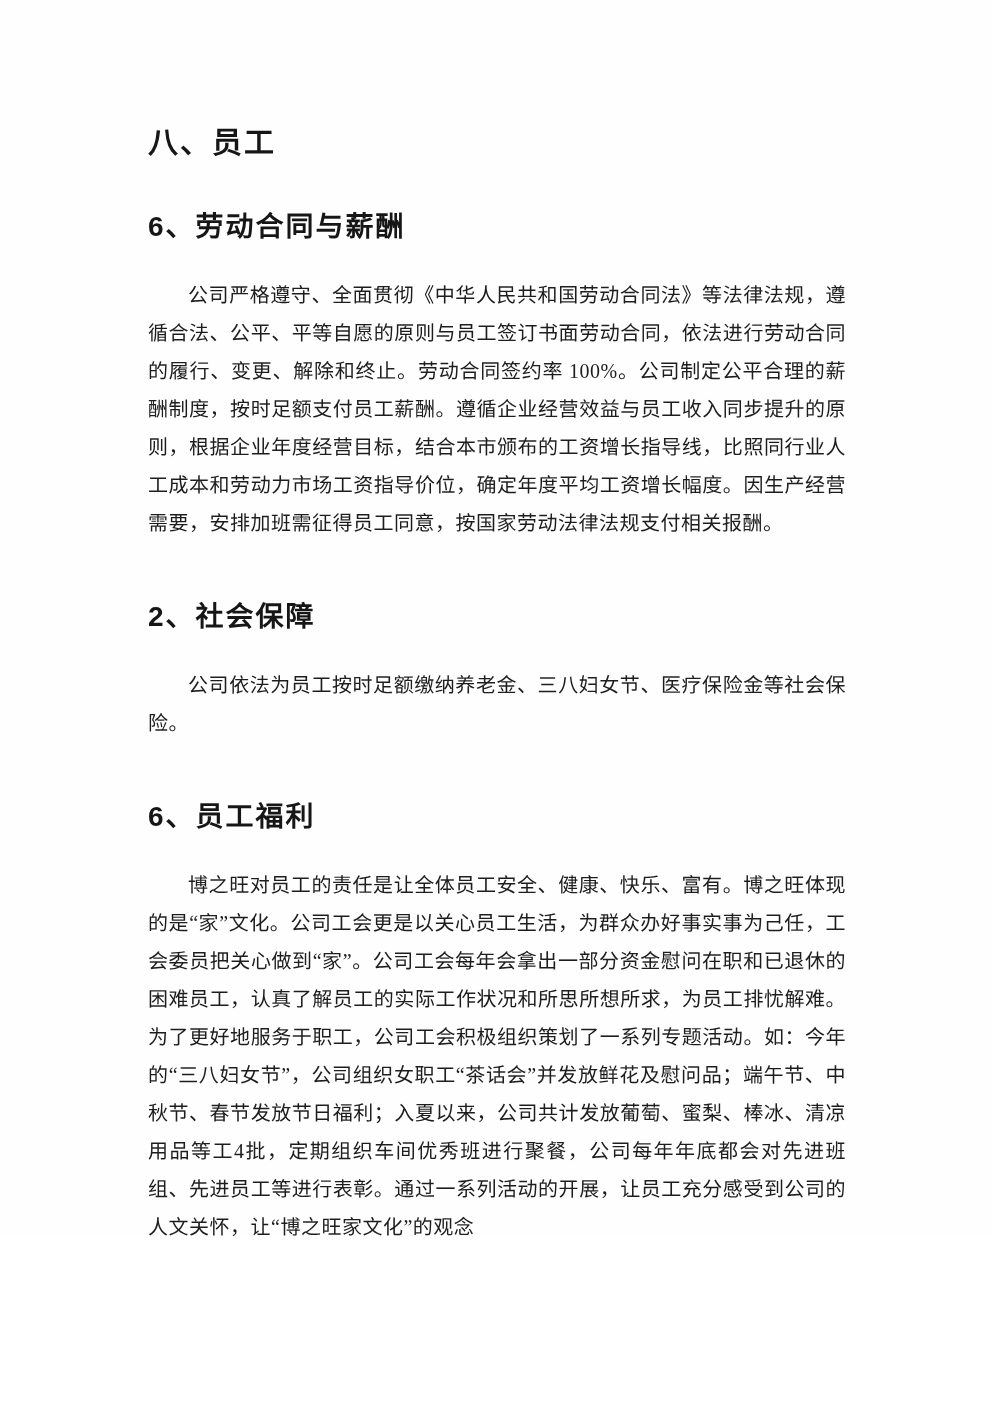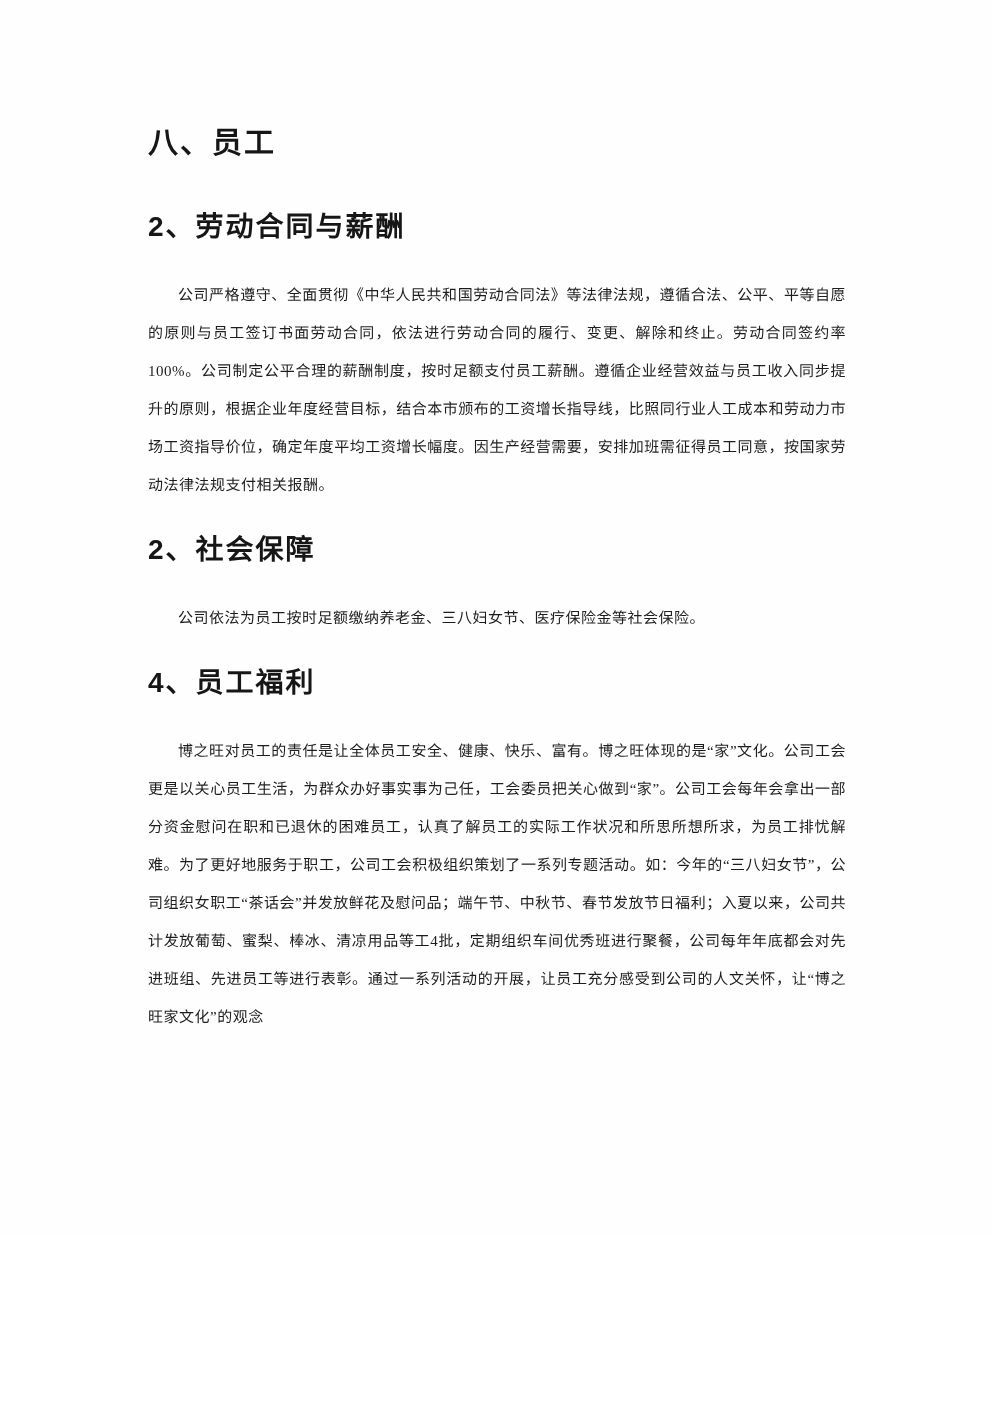--- a/index.html
+++ b/index.html
@@ -34,49 +34,49 @@
     font-family: "Liberation Sans", "DejaVu Sans", sans-serif;
     font-weight: bold;
     font-size: 28px;
     letter-spacing: 2px;
     color: #161616;
     margin: 0 0 32px 0;
   }
 
   .section { margin: 0; }
 
-  .section + .section { margin-top: 23px; }
+  .section + .section { margin-top: 52px; }
 
   .body-para {
-    font-size: 15px;
+    font-size: 20px;
     line-height: 38px;
     text-align: justify;
     text-indent: 2em;
     letter-spacing: 0.5px;
     color: #1d1d1d;
     margin: 0 0 22px 0;
   }
 
   .body-para:last-child { margin-bottom: 0; }
 </style>
 </head>
 <body>
 
 <div class="page">
 
   <h1 class="doc-title">八、员工</h1>
 
   <div class="section">
-    <h2 class="section-heading">2、劳动合同与薪酬</h2>
+    <h2 class="section-heading">6、劳动合同与薪酬</h2>
     <p class="body-para">公司严格遵守、全面贯彻《中华人民共和国劳动合同法》等法律法规，遵循合法、公平、平等自愿的原则与员工签订书面劳动合同，依法进行劳动合同的履行、变更、解除和终止。劳动合同签约率 100%。公司制定公平合理的薪酬制度，按时足额支付员工薪酬。遵循企业经营效益与员工收入同步提升的原则，根据企业年度经营目标，结合本市颁布的工资增长指导线，比照同行业人工成本和劳动力市场工资指导价位，确定年度平均工资增长幅度。因生产经营需要，安排加班需征得员工同意，按国家劳动法律法规支付相关报酬。</p>
   </div>
 
   <div class="section">
     <h2 class="section-heading">2、社会保障</h2>
     <p class="body-para">公司依法为员工按时足额缴纳养老金、三八妇女节、医疗保险金等社会保险。</p>
   </div>
 
   <div class="section">
-    <h2 class="section-heading">4、员工福利</h2>
+    <h2 class="section-heading">6、员工福利</h2>
     <p class="body-para">博之旺对员工的责任是让全体员工安全、健康、快乐、富有。博之旺体现的是“家”文化。公司工会更是以关心员工生活，为群众办好事实事为己任，工会委员把关心做到“家”。公司工会每年会拿出一部分资金慰问在职和已退休的困难员工，认真了解员工的实际工作状况和所思所想所求，为员工排忧解难。为了更好地服务于职工，公司工会积极组织策划了一系列专题活动。如：今年的“三八妇女节”，公司组织女职工“茶话会”并发放鲜花及慰问品；端午节、中秋节、春节发放节日福利；入夏以来，公司共计发放葡萄、蜜梨、棒冰、清凉用品等工4批，定期组织车间优秀班进行聚餐，公司每年年底都会对先进班组、先进员工等进行表彰。通过一系列活动的开展，让员工充分感受到公司的人文关怀，让“博之旺家文化”的观念</p>
   </div>
 
 </div>
 
 </body></html>

